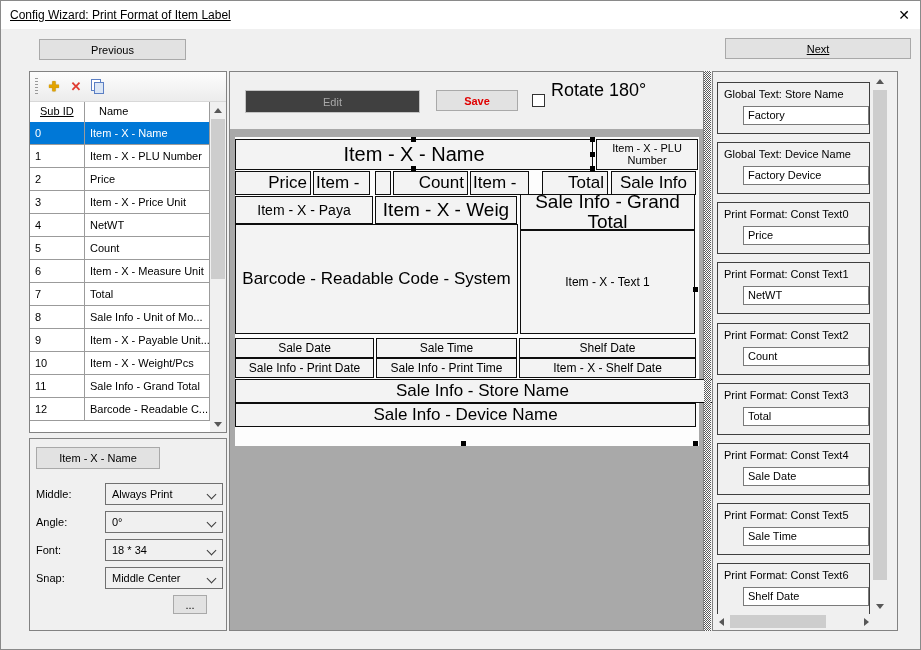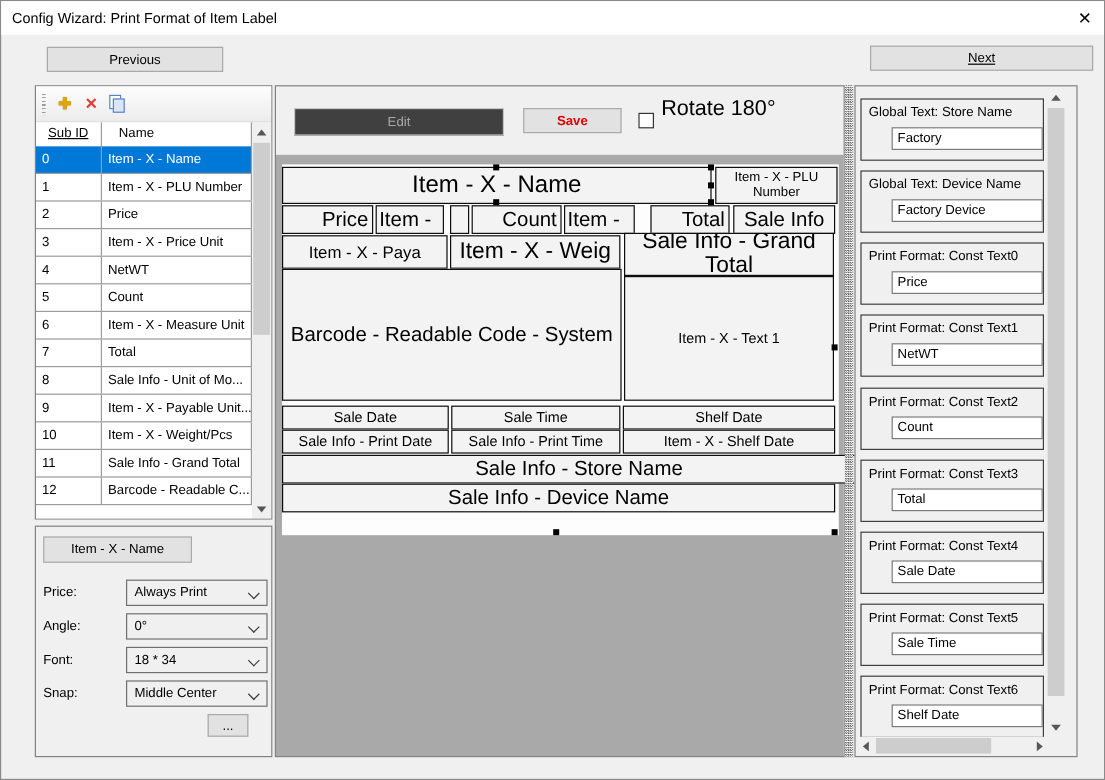--- a/index.html
+++ b/index.html
@@ -1,20 +1,20 @@
 <!DOCTYPE html>
 <html style="--accent: #0078d7;"><head>
 <meta charset="utf-8">
 <style>
   html,body{margin:0;padding:0;}
   body{width:921px;height:650px;position:relative;font-family:"Liberation Sans",sans-serif;background:#f0f0f0;overflow:hidden;}
   .dialog{position:absolute;inset:0;border:1px solid #8a8a8a;box-sizing:border-box;background:#f0f0f0;}
   
   .titlebar{position:absolute;left:0;top:0;right:0;height:28px;background:#ffffff;}
-  .title{position:absolute;left:9px;top:7px;font-size:12px;color:#000;}
+  .title{position:absolute;left:9px;top:7px;font-size:12px;color:#000;text-decoration:underline;}
   .close-btn{position:absolute;right:5px;top:4px;width:22px;height:20px;display:flex;align-items:center;justify-content:center;font-size:14px;color:#000;cursor:default;}
   
   .win-btn{position:absolute;background:#e2e2e2;border:1px solid #a9a9a9;box-sizing:border-box;display:flex;align-items:center;justify-content:center;font-size:11px;color:#000;}
   .win-btn.disabled{background:#404040;border-color:#c3c3c3;color:#a8a8a8;}
   
   .panel{position:absolute;box-sizing:border-box;border:1px solid #828282;}
   .panel-list{left:28px;top:70px;width:198px;height:362px;background:#fff;}
   .toolbar{position:absolute;left:0;top:0;right:0;height:30px;background:linear-gradient(#fdfdfd,#ececec);border-bottom:1px solid #d8d8d8;display:flex;align-items:center;padding-left:5px;box-sizing:border-box;}
   .grip{width:3px;height:18px;margin-right:7px;background:repeating-linear-gradient(#9a9a9a 0 1px,transparent 1px 3px);}
   .tb-icon{width:18px;height:16px;margin-right:4px;display:flex;align-items:center;justify-content:center;position:relative;}
@@ -157,21 +157,21 @@
       <div class="sb-thumb" style="top:17px;height:160px;"></div>
       <div class="sb-arrow" style="bottom:0;">
           <span class="tri down"></span>
         </div>
     </div>
   </div>
 
   <div class="panel panel-props">
     <div class="win-btn sel-name-btn">Item - X - Name</div>
     <div id="prop-rows">
-        <div class="prop-label" style="top: 49px;">Price:</div>
+        <div class="prop-label" style="top: 49px;">Middle:</div>
         <div class="combo" style="top: 44px;">
           <span>Always Print</span>
           <span class="chev"></span>
         </div>
         <div class="prop-label" style="top: 77px;">Angle:</div>
         <div class="combo" style="top: 72px;">
           <span>0°</span>
           <span class="chev"></span>
         </div>
         <div class="prop-label" style="top: 105px;">Font:</div>

